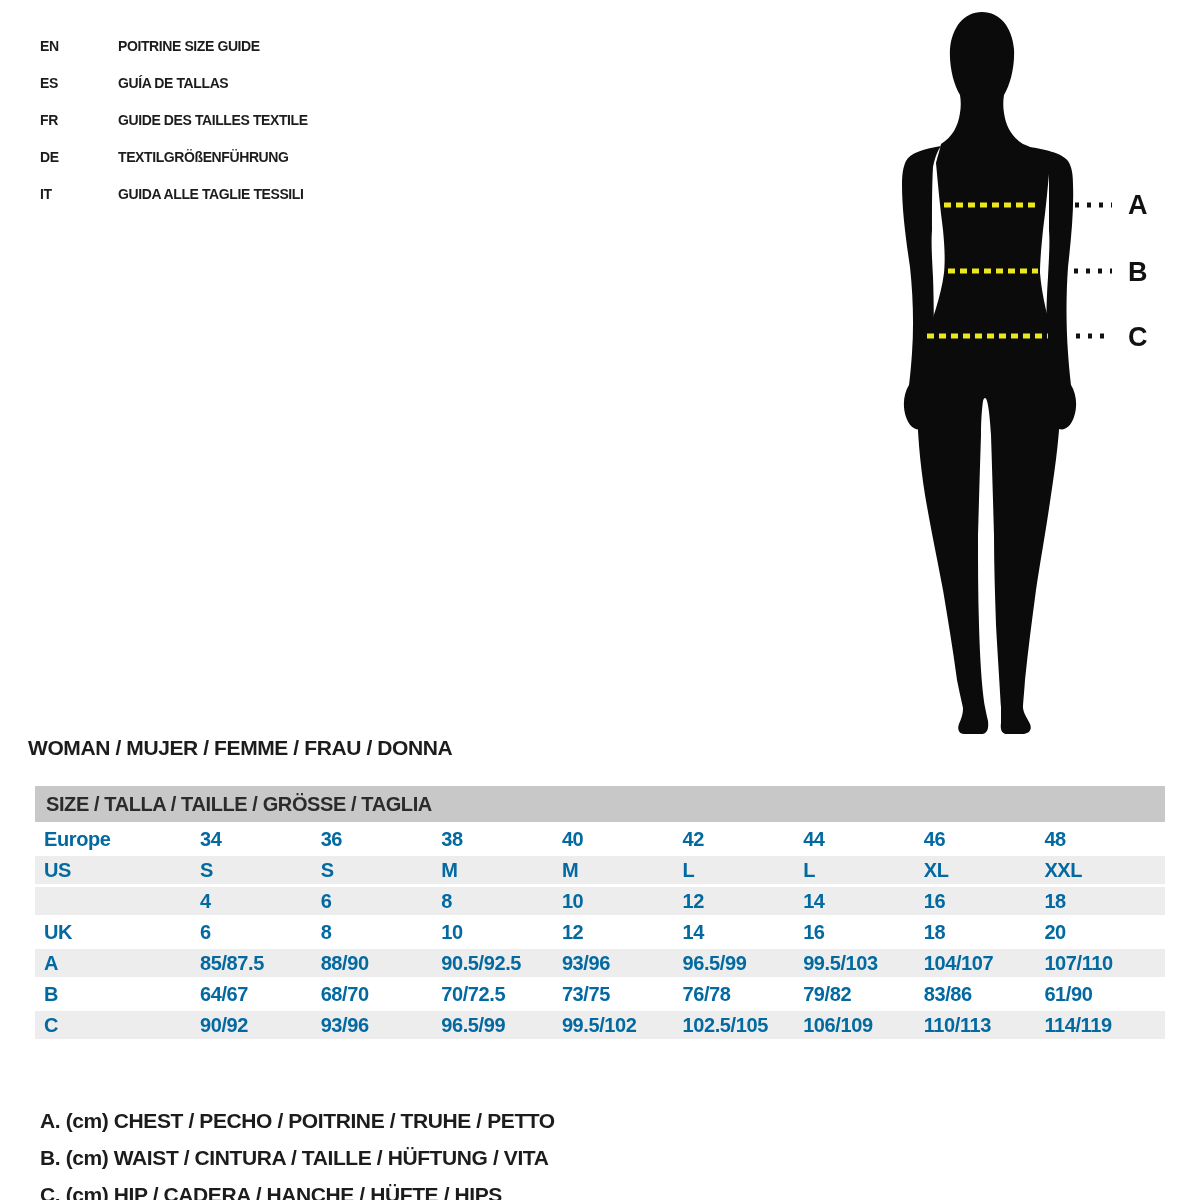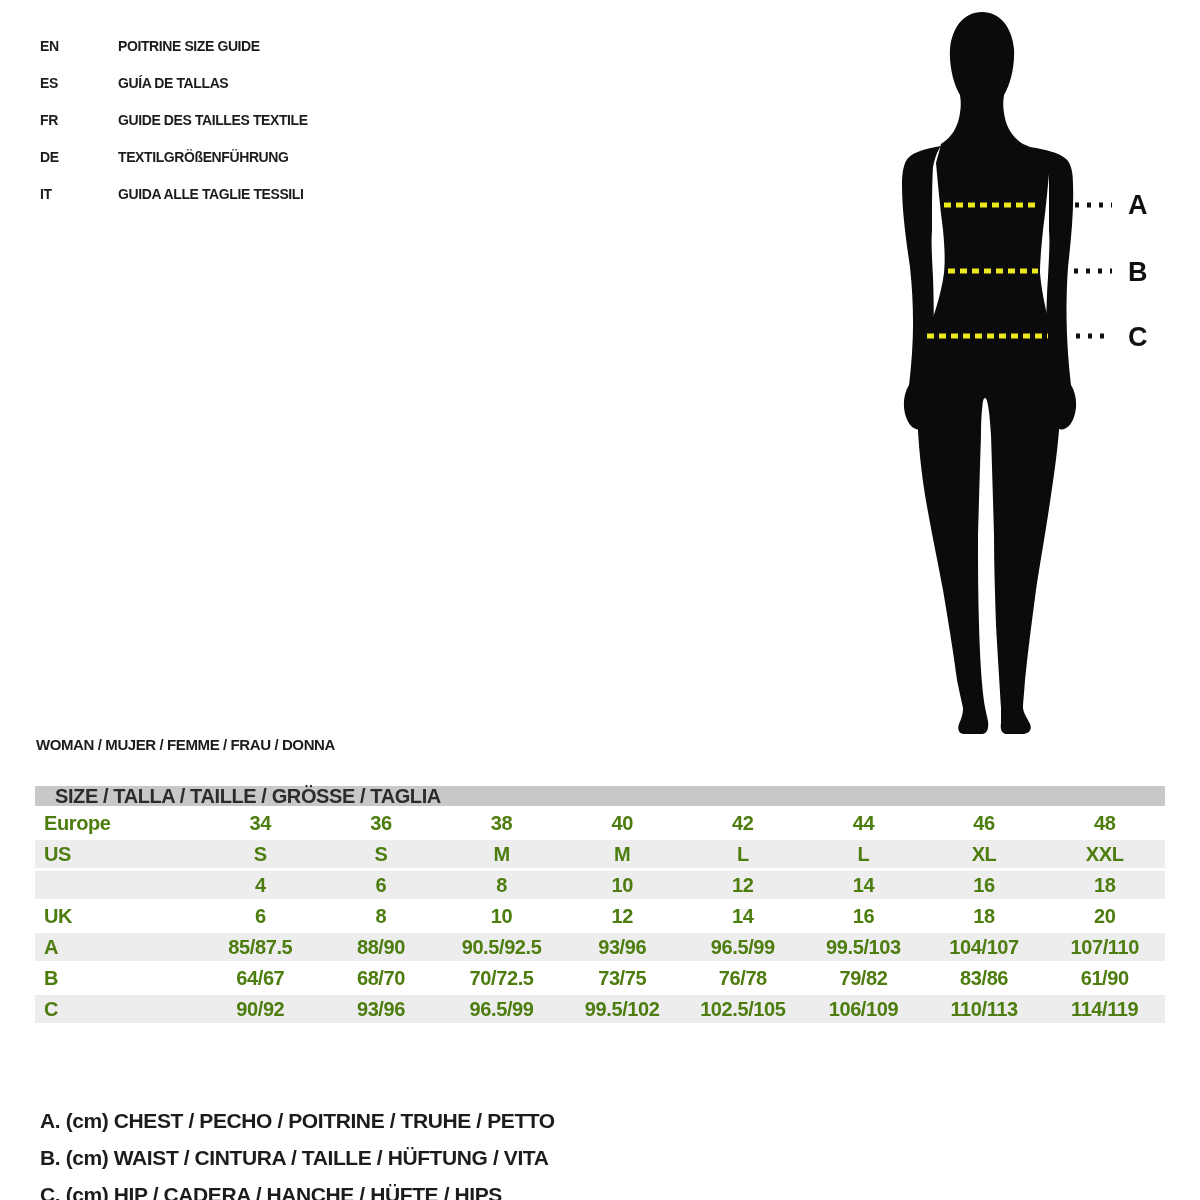--- a/index.html
+++ b/index.html
@@ -10,29 +10,29 @@
   
   .lang-block{position:absolute;left:40px;top:27px;}
   .lang-row{display:flex;height:37px;align-items:center;font-size:14px;font-weight:bold;letter-spacing:-0.4px;}
   .lang-code{width:78px;flex:0 0 78px;}
   .lang-label{white-space:nowrap;}
   
   .figure-wrap{position:absolute;left:860px;top:5px;width:300px;height:740px;}
   .figure-wrap svg{display:block;width:300px;height:740px;}
   .marker-label{font-family:"Liberation Sans","DejaVu Sans",sans-serif;font-size:27px;font-weight:bold;}
   
-  .section-title{position:absolute;left:36px;top:736px;font-size:15px;font-weight:bold;letter-spacing:-0.4px;}
+  .section-title{position:absolute;left:28px;top:736px;font-size:21px;font-weight:bold;letter-spacing:-0.4px;}
   
   .size-table{position:absolute;left:35px;top:786px;width:1130px;font-weight:bold;letter-spacing:-0.4px;}
-  .st-header{height:20px;background:#c8c8c8;display:flex;align-items:center;
-    padding-left:20px;box-sizing:border-box;font-size:20px;color:#2b2b2b;margin-bottom:3px;}
-  .st-row{height:28px;margin-bottom:3px;display:flex;align-items:center;font-size:20px;color:#4d7c0f;}
+  .st-header{height:36px;background:#c8c8c8;display:flex;align-items:center;
+    padding-left:11px;box-sizing:border-box;font-size:20px;color:#2b2b2b;margin-bottom:3px;}
+  .st-row{height:28px;margin-bottom:3px;display:flex;align-items:center;font-size:20px;color:#0369a1;}
   .st-row.shaded{background:#ededed;}
   .st-label{flex:0 0 165px;padding-left:9px;box-sizing:border-box;}
-  .st-cell{flex:1;text-align:center;}
+  .st-cell{flex:1;text-align:left;}
   
   .legend-block{position:absolute;left:40px;top:1096px;}
   .legend-row{display:flex;height:37px;align-items:flex-end;font-size:21px;font-weight:bold;letter-spacing:-0.4px;white-space:nowrap;}
 </style>
 </head>
 <body>
 
 <div class="canvas">
 
   <div class="lang-block">

